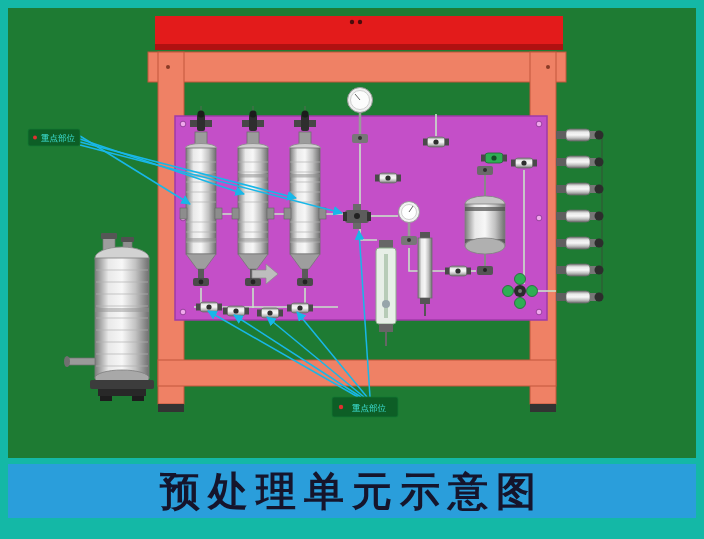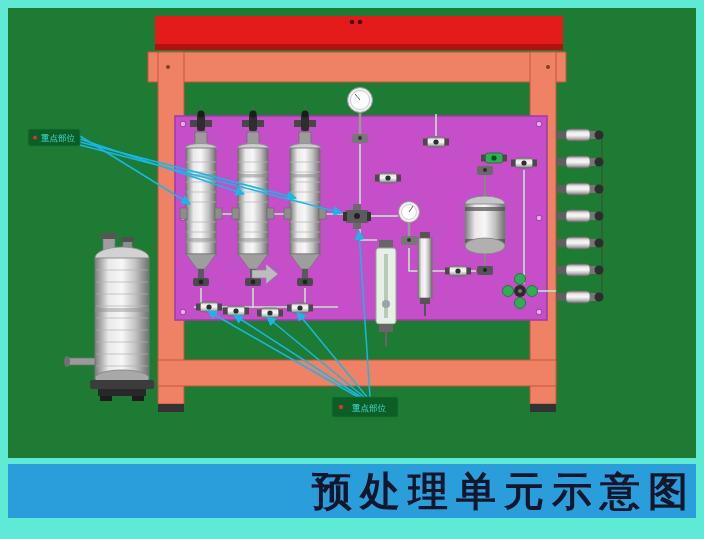--- a/index.html
+++ b/index.html
@@ -1,22 +1,22 @@
 <!DOCTYPE html>
 <html style="--scene_green: #1e7b33; --frame_orange: #ef8165; --frame_orange_dark: #c2563c; --beam_red: #e31b1b; --beam_red_dark: #b01111; --panel_magenta: #c44fc8; --panel_edge: #9f3aa8; --arrow_cyan: #18b7e8; --banner_blue: #2a9edb; --banner_text: #15152c; --label_green: #0d5e26; --label_text: #3fe3da; --pipe_light: #c9e2c9; --valve_green: #2fae54;"><head>
 <meta charset="utf-8">
 <style>
   * { margin:0; padding:0; box-sizing:border-box; }
   html,body { width:704px; height:539px; background:#ffffff;
     font-family:"Liberation Sans", sans-serif; overflow:hidden; }
-  .page { position:relative; width:704px; height:539px; background:#5eead4; }
+  .page { position:relative; width:704px; height:539px; background:#14b8a6; }
   .figure { position:absolute; left:8px; top:8px; width:688px; height:450px; }
   .figure svg { display:block; }
   .banner { position:absolute; left:8px; top:464px; width:688px; height:54px;
-    background:var(--banner_blue); display:flex; align-items:center; justify-content:flex-end; }
+    background:var(--banner_blue); display:flex; align-items:center; justify-content:center; }
   .banner-text { font-size:40px; font-weight:600; color:var(--banner_text);
     letter-spacing:8px; line-height:1; white-space:nowrap; }
 
   
   .scene-bg   { fill:var(--scene_green); }
   .fill-orange{ fill:var(--frame_orange); stroke:var(--frame_orange_dark); stroke-width:1; }
   .fill-red   { fill:var(--beam_red); }
   .fill-red-dark { fill:var(--beam_red_dark); }
   .fill-panel { fill:var(--panel_magenta); stroke:var(--panel_edge); stroke-width:1.5; }
   .pipe       { stroke:var(--pipe_light); stroke-width:1.6; fill:none; }

